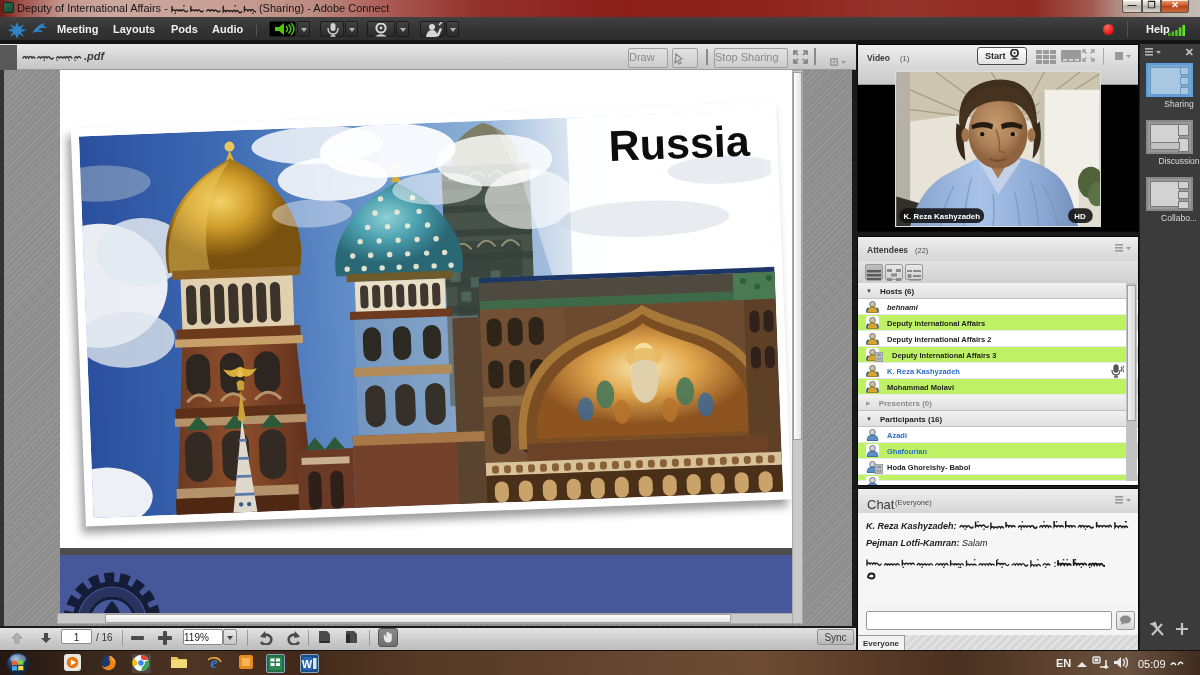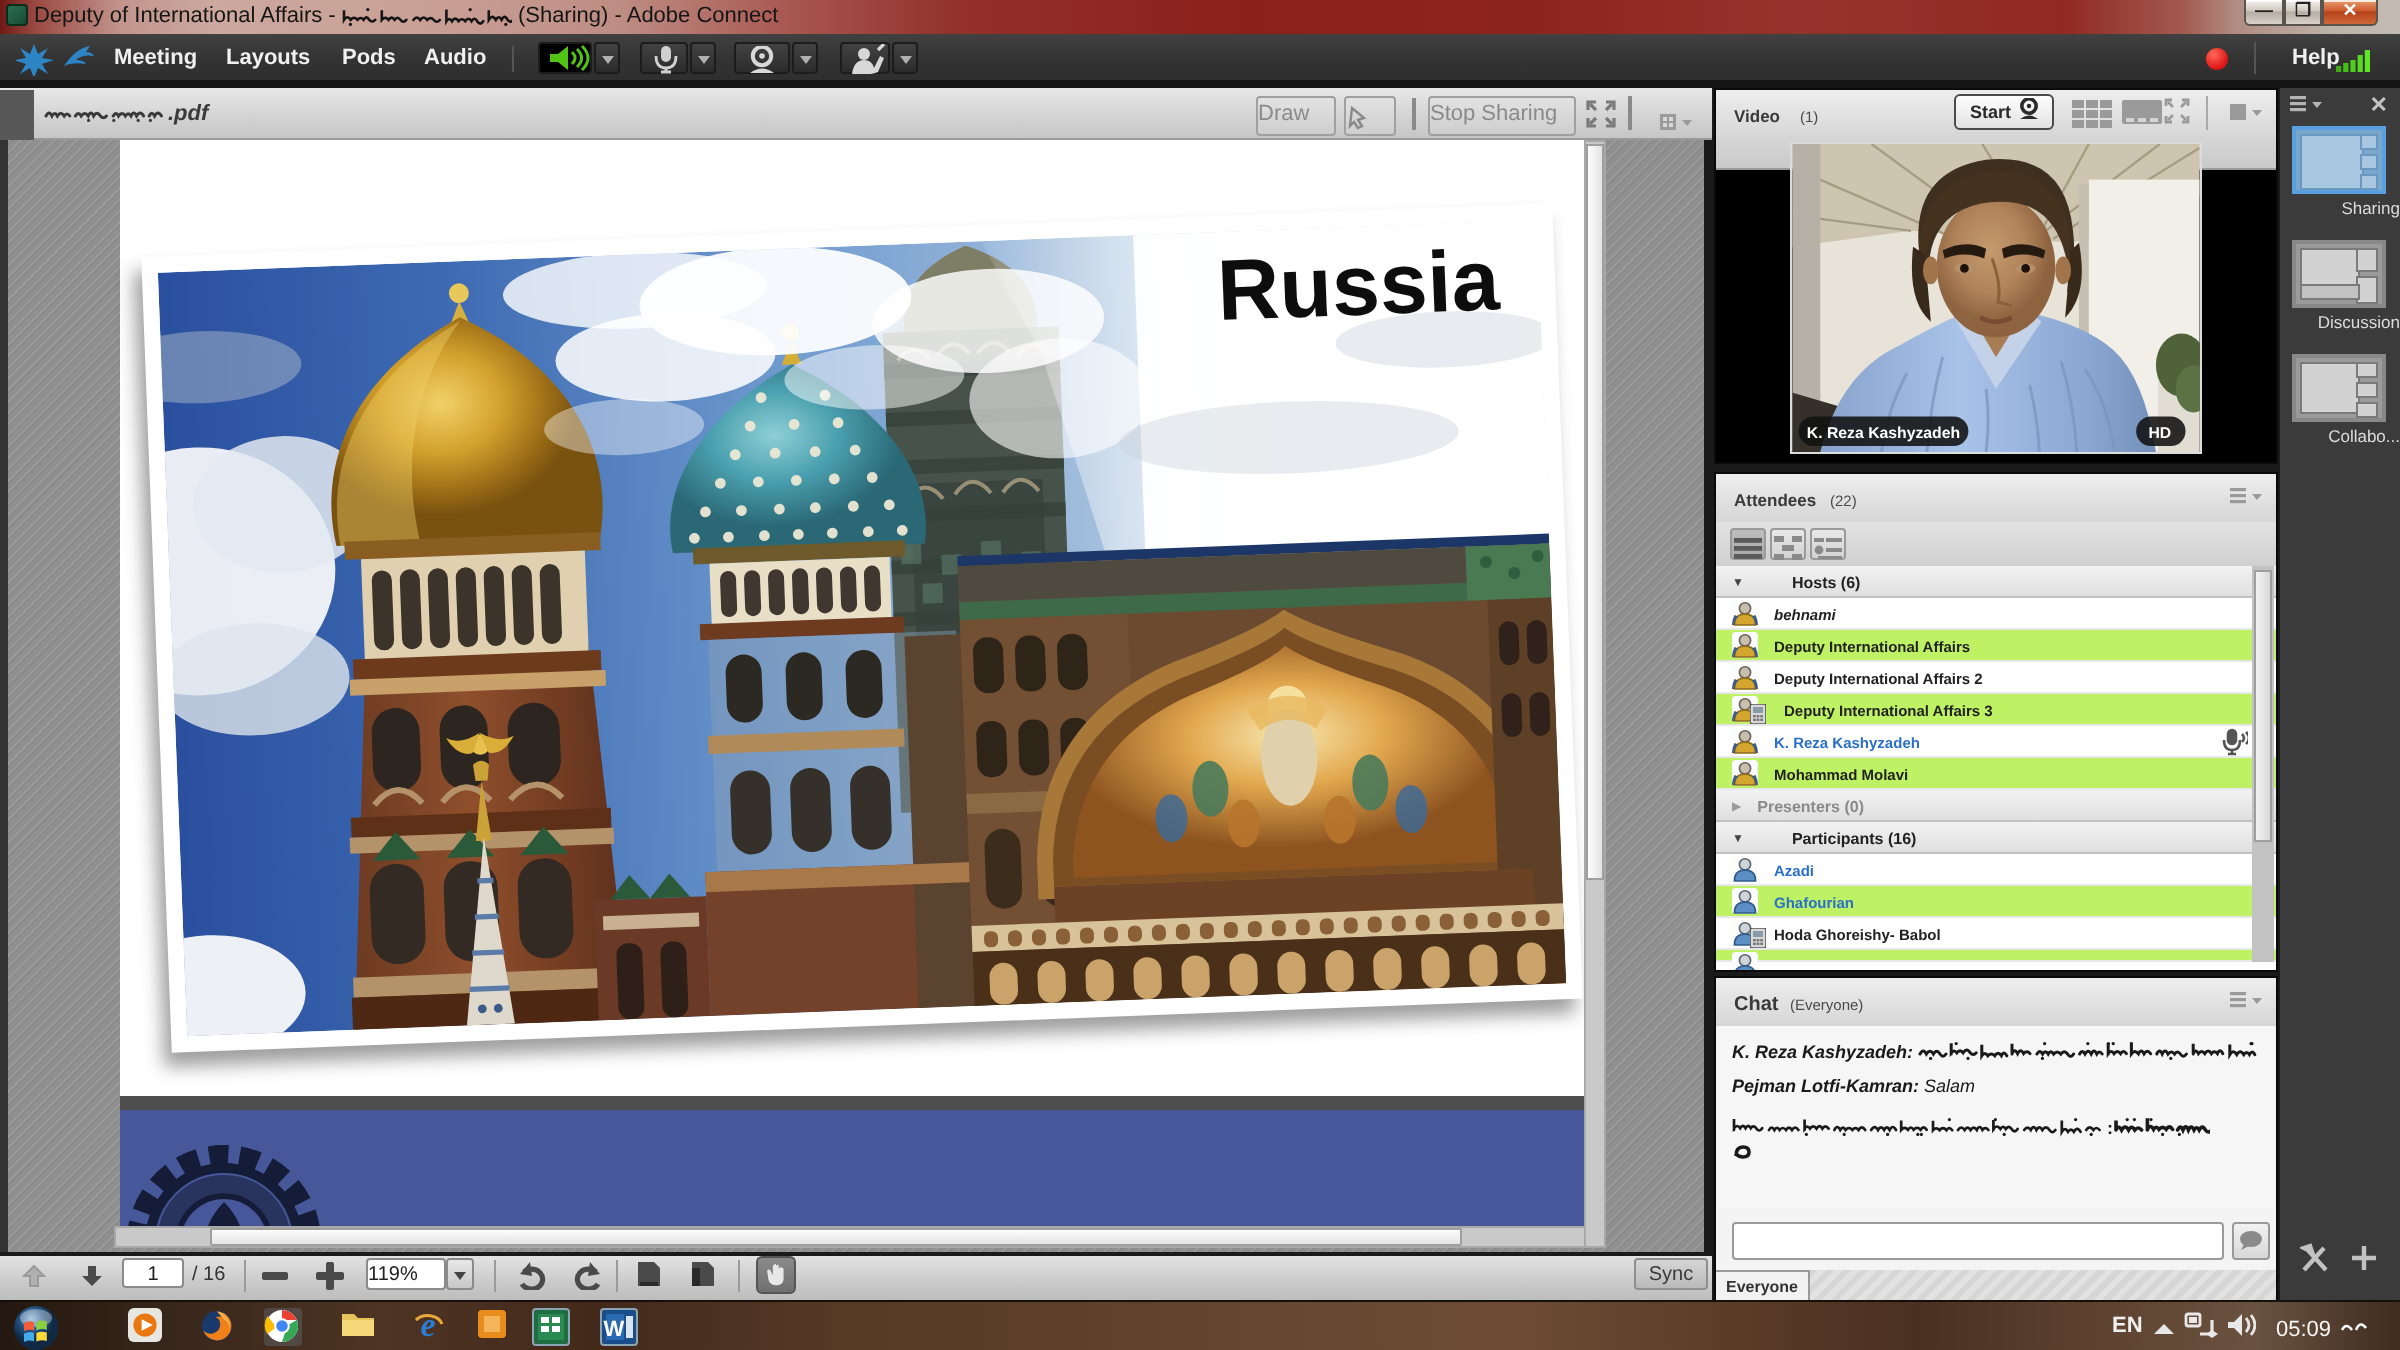--- a/index.html
+++ b/index.html
@@ -42,25 +42,25 @@
 .psep{position:absolute;top:630px;width:1px;height:16px;background:#9a9a9a}
 
 #rightcol{left:856px;top:44px;width:284px;height:606px;background:#1a1a1a}
 .podhead{position:absolute;height:40px;background:linear-gradient(#eeeeee,#d6d6d6 60%,#cacaca);border-bottom:1px solid #9a9a9a}
 #videopod{left:857px;top:44px;width:282px;height:188px;border:1px solid #0a0a0a;background:#000}
 #attpod{left:857px;top:236px;width:282px;height:250px;border:1px solid #0a0a0a;background:#fff}
 #chatpod{left:857px;top:488px;width:282px;height:162px;border:1px solid #0a0a0a;background:#f4f4f4}
 
 #sidebar{left:1140px;top:44px;width:60px;height:606px;background:#3b3b3b}
 .laybtn{position:absolute;left:6px;width:47px;height:34px}
-.laylab{position:absolute;left:0;width:60px;text-align:right;padding-left:18px;font-size:8.5px;color:#dcdcdc}
+.laylab{position:absolute;left:0;width:60px;text-align:center;padding-left:18px;font-size:8.5px;color:#dcdcdc}
 .attbtn{position:absolute;top:3px;width:18px;height:16px;border:1px solid #9a9a9a;border-radius:2px;background:linear-gradient(#e8e8e8,#d2d2d2);text-align:center;padding-top:2px}
 #attlist{position:absolute;left:0;top:46px;width:280px;height:202px;background:#fff;overflow:hidden}
 .secrow{position:relative;height:16px;background:linear-gradient(#f2f2f2,#dfdfdf);border-bottom:1px solid #c2c2c2;font-size:8px;color:#222;padding:4px 0 0 8px}
-.secrow b{margin-left:24px}
+.secrow b{margin-left:8px}
 .tri{font-size:6px;color:#444;vertical-align:1px}
 .arow{position:relative;height:16px;font-size:7.5px;color:#222;padding:4px 0 0 29px;border-bottom:1px solid #e8e8e8}
 .arow.alt{background:#bef264}
 .arow b,.arow i{font-weight:bold;font-style:normal}
 .arow i{font-style:italic}
 svg.pico{position:absolute;left:8px;top:1px}
 svg.picop{position:absolute;left:17px;top:5px}
 .chatline{position:absolute;left:8px;font-size:9px;color:#1a1a1a;white-space:nowrap}
 
 #taskbar{left:0;top:650px;width:1200px;height:25px;background:linear-gradient(90deg,#241810 0%,#3a281c 8%,#4e3423 16%,#42291a 25%,#553a26 35%,#5e402a 45%,#684832 55%,#6e4c34 63%,#5a3c28 72%,#4a3020 80%,#5e4430 88%,#6a5240 94%,#3e2c20 100%);border-top:1px solid #15100a;box-sizing:border-box}
@@ -798,21 +798,21 @@
             <circle cx="6.5" cy="4.2" r="2.8" fill="#cfd4da" stroke="#5a6570" stroke-width=".8"></circle>
             <path d="M1.2 12.5 q0 -5.5 5.3 -5.5 q5.3 0 5.3 5.5 z" fill="#5b8fc6" stroke="#2e5a8a" stroke-width=".8"></path>
           </svg>
         </div>
     </div>
     <div style="position:absolute;left:268px;top:46px;width:11px;height:198px;background:#c2c2c2"></div>
     <div style="position:absolute;left:269px;top:48px;width:9px;height:136px;background:linear-gradient(90deg,#f2f2f2,#d8d8d8);border:1px solid #9f9f9f"></div>
   </div>
   <div id="chatpod" class="abs">
     <div class="podhead" style="left:0;top:0;width:280px">
-      <span style="position:absolute;left:9px;top:8px;font-size:10px;font-weight:bold;color:#3a3a3a">Chat</span>
+      <span style="position:absolute;left:9px;top:8px;font-size:13px;font-weight:normal;color:#3a3a3a">Chat</span>
       <span style="position:absolute;left:37px;top:9px;font-size:7.5px;color:#4a4a4a">(Everyone)</span>
       <svg style="position:absolute;left:257px;top:7px" width="16" height="9">
           <g fill="#9a9a9a">
             <rect x="0" y="0" width="8" height="1.6"></rect>
             <rect x="0" y="3" width="8" height="1.6"></rect>
             <rect x="0" y="6" width="8" height="1.6"></rect>
             <path d="M11 3 l5 0 -2.5 3 z"></path>
           </g>
         </svg>
     </div>

